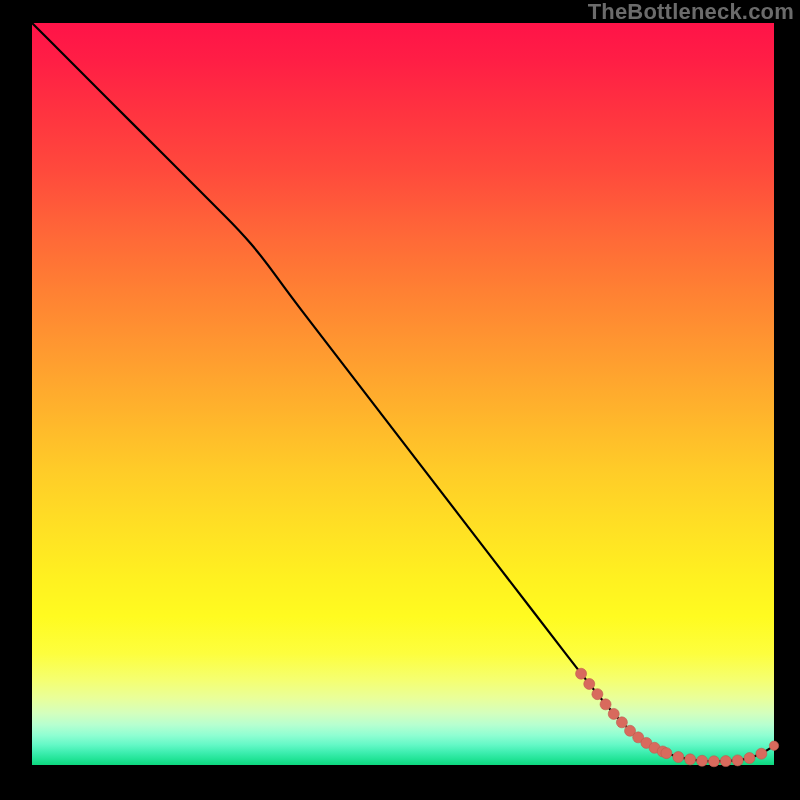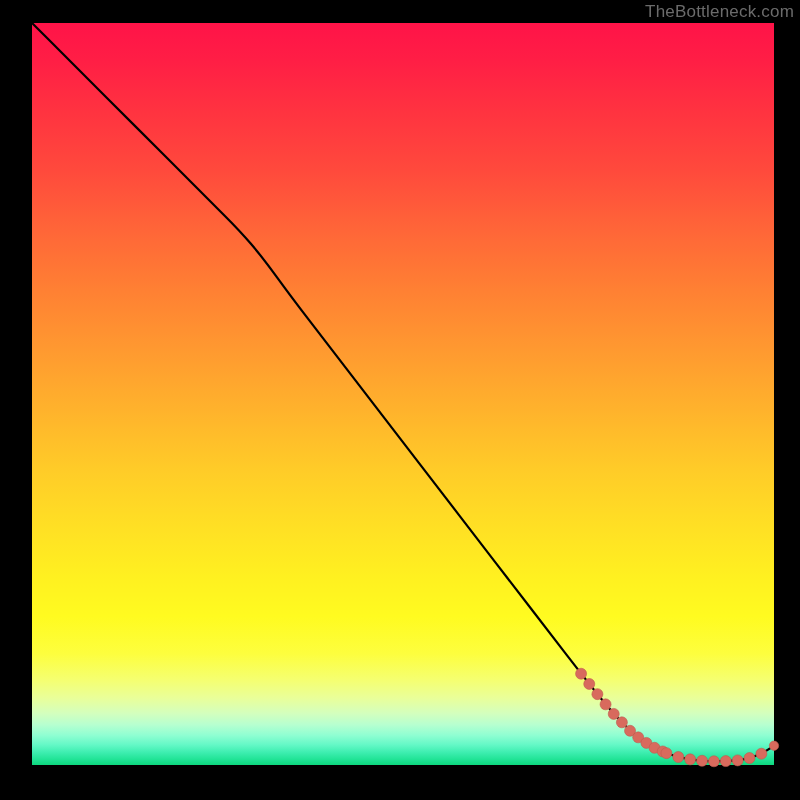--- a/index.html
+++ b/index.html
@@ -48,22 +48,22 @@
       #22e497 99.2%,
       #0dd87e 100%
     );
   }
   .attribution {
     position: absolute;
     right: 6px;
     top: 0px;
     height: 40px;
     line-height: 23px;
-    font-size: 17px;
-    font-weight: 400;
+    font-size: 22px;
+    font-weight: 700;
     color: #6b6b6b;
     letter-spacing: 0.2px;
     user-select: none;
   }
   svg.curve {
     position: absolute;
     left: 0;
     top: 0;
     width: 742px;
     height: 742px;

